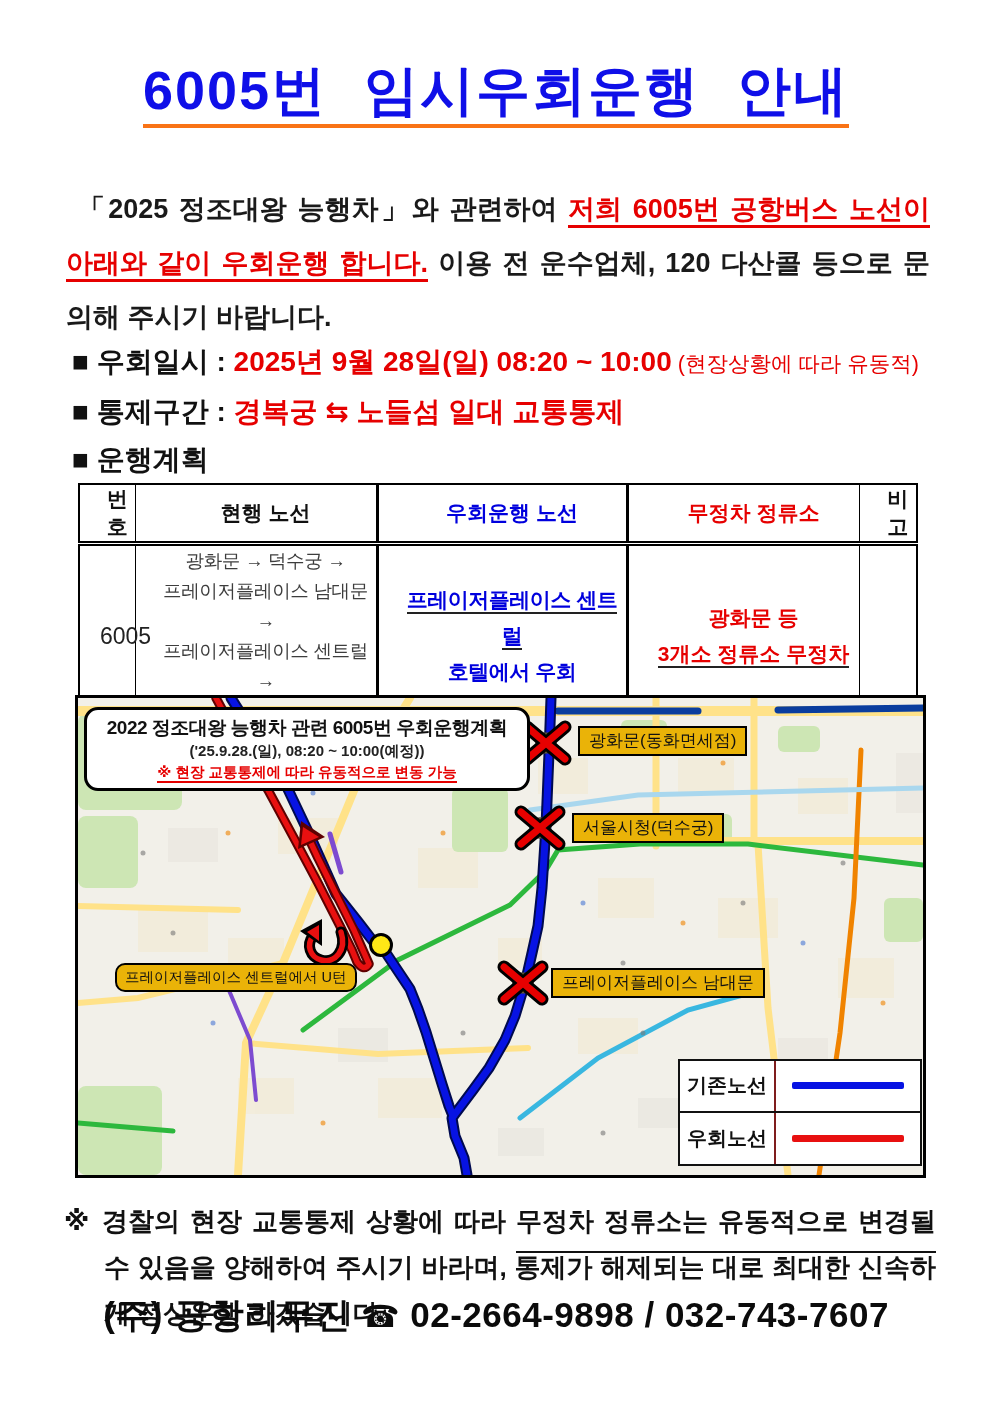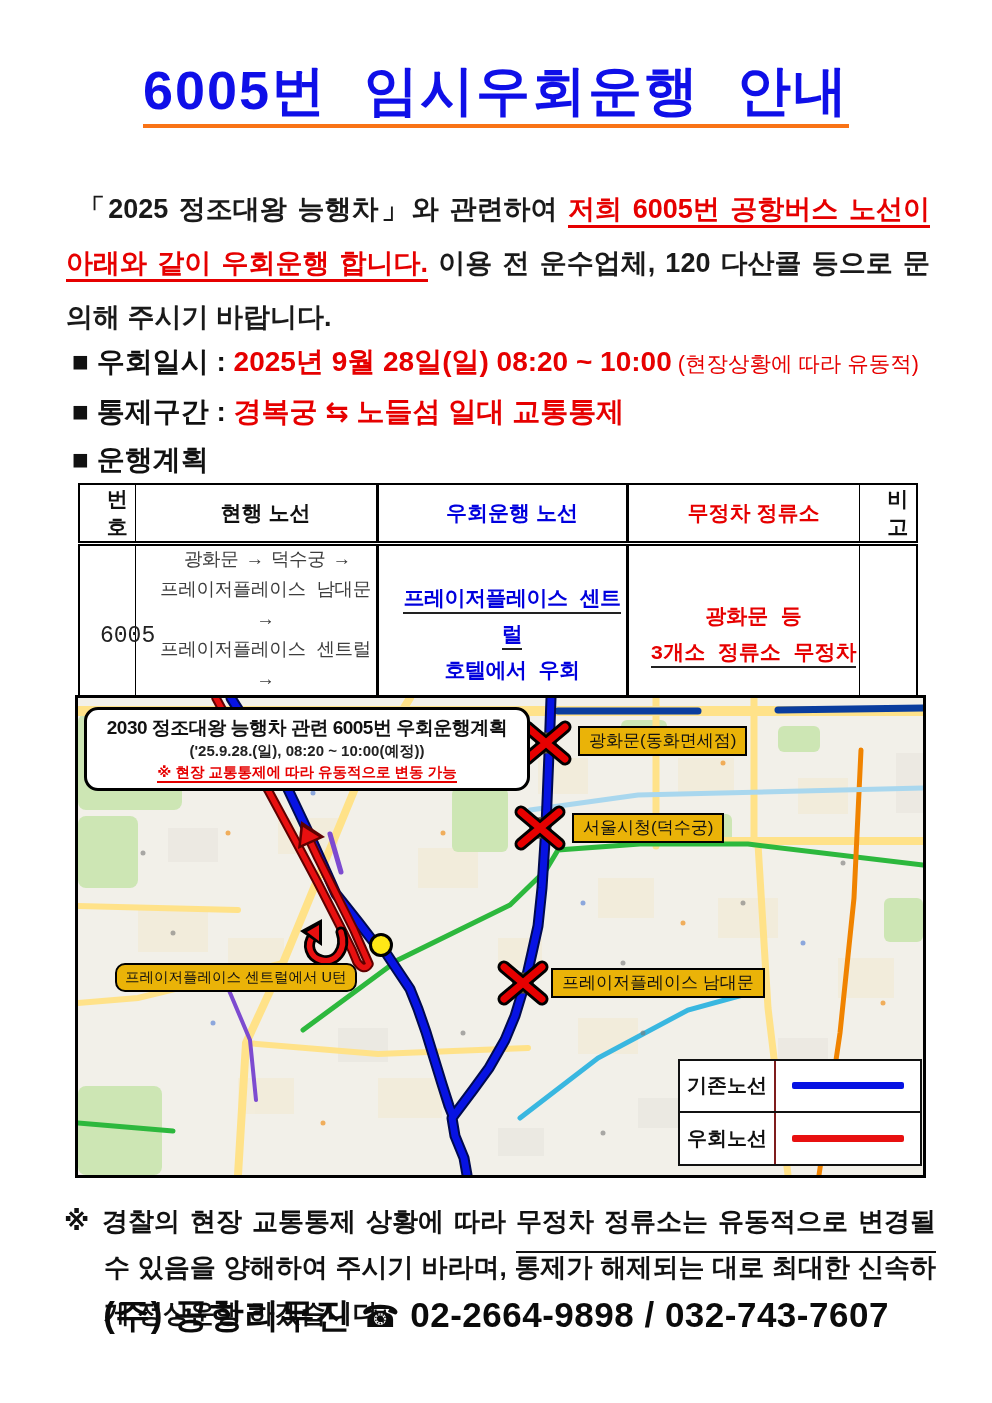--- a/index.html
+++ b/index.html
@@ -32,21 +32,21 @@
   
   .route-table {
     position:absolute; top:483px; left:78px; width:838px;
     border-collapse:collapse; table-layout:fixed; text-align:center;
   }
   .route-table th, .route-table td { border:1.6px solid #000; vertical-align:middle;padding-left:20px; }
   .route-table th {
     height:38px; font-size:21px; font-weight:800; color:#111;
     border-bottom:5px double #000;
   }
-  .route-table td { height:157px;font-family:Liberation Mono, monospace; }
+  .route-table td { height:157px; }
   .route-table .th-detour, .route-table .td-detour { border-left:3.5px solid #000; border-right:3.5px solid #000; }
   .route-table tr:last-child td { border-bottom:2.5px solid #000; }
   .route-table tr th:first-child, .route-table tr td:first-child { border-left:2.5px solid #000; }
   .route-table tr th:last-child,  .route-table tr td:last-child  { border-right:2.5px solid #000; }
   .route-table thead th { border-top:2.5px solid #000; }
   .th-blue { color:#0000dd !important; }
   .th-red  { color:#e60000 !important; }
   .cell-number { font-size:23px; color:#222; }
   .cur-line { font-size:18.5px; line-height:30px; color:#3d3d3d; letter-spacing:-0.3px; }
   .det-line { font-size:21px; line-height:36px; color:#0000dd; font-weight:800; letter-spacing:-0.5px; }
@@ -282,21 +282,21 @@
       </g>
 
       <circle cx="303" cy="247" r="10.5" fill="#ffe816" stroke="#000" stroke-width="3"></circle>
 
       <use href="#xmark" transform="translate(468,45)"></use>
       <use href="#xmark" transform="translate(462,130)"></use>
       <use href="#xmark" transform="translate(445,285)"></use>
     </svg>
 
     <div class="map-title-box">
-      <div class="l1">2030 정조대왕 능행차 관련 6005번 우회운행계획</div>
+      <div class="l1">2022 정조대왕 능행차 관련 6005번 우회운행계획</div>
       <div class="l2">('25.9.28.(일), 08:20 ~ 10:00(예정))</div>
       <div class="l3"><span>※ 현장 교통통제에 따라 유동적으로 변동 가능</span></div>
     </div>
 
     <div class="map-label" style="left:500px; top:28px;">광화문(동화면세점)</div>
     <div class="map-label" style="left:494px; top:115px;">서울시청(덕수궁)</div>
     <div class="map-label" style="left:473px; top:270px;">프레이저플레이스 남대문</div>
     <div class="map-label rounded" style="left:37px; top:265px;">프레이저플레이스 센트럴에서 U턴</div>
 
     <div class="legend">

